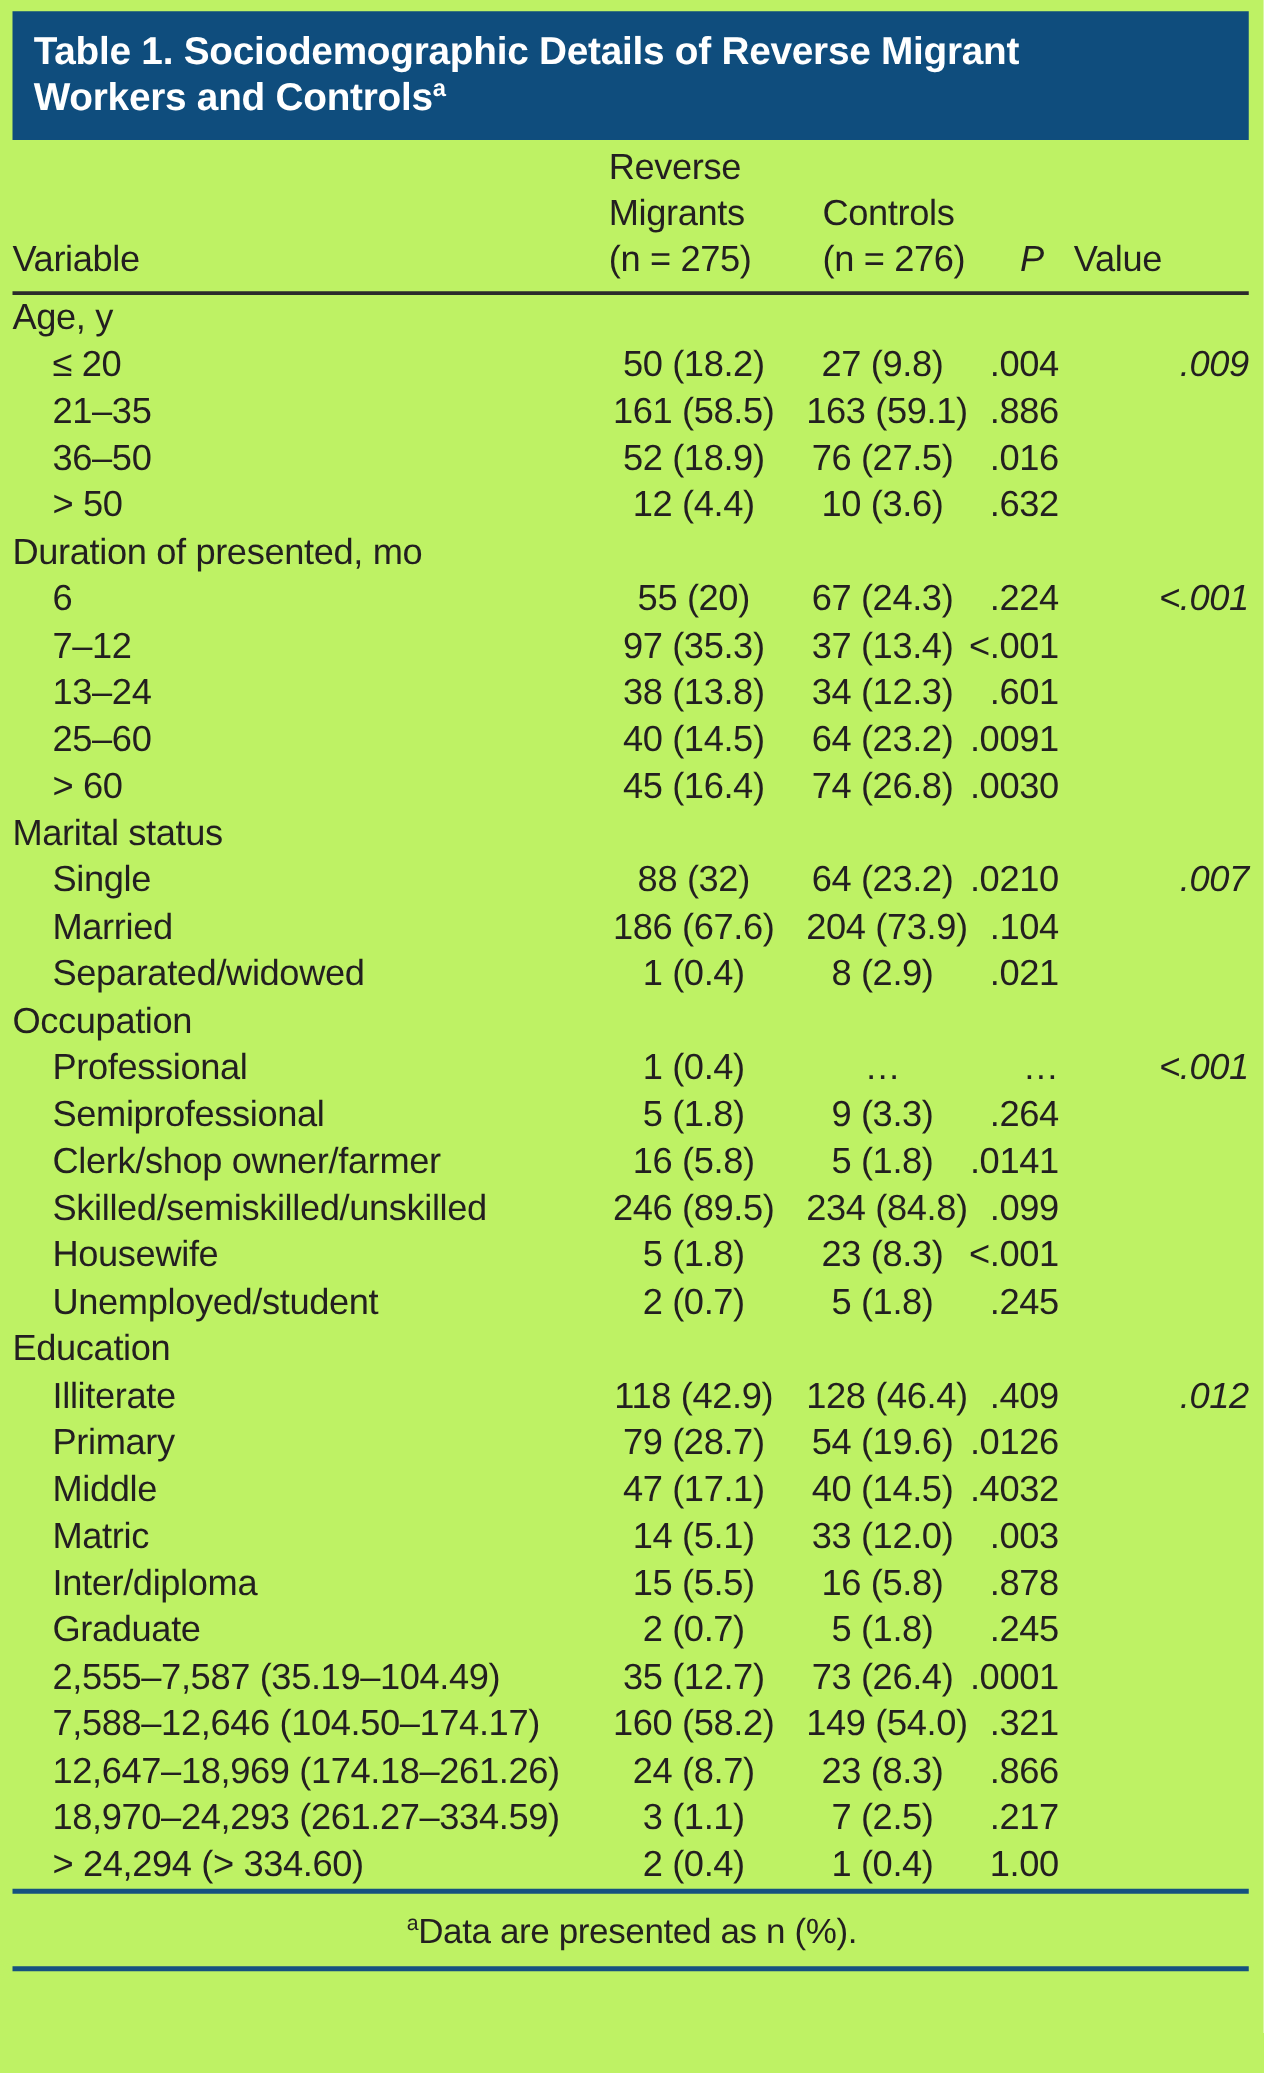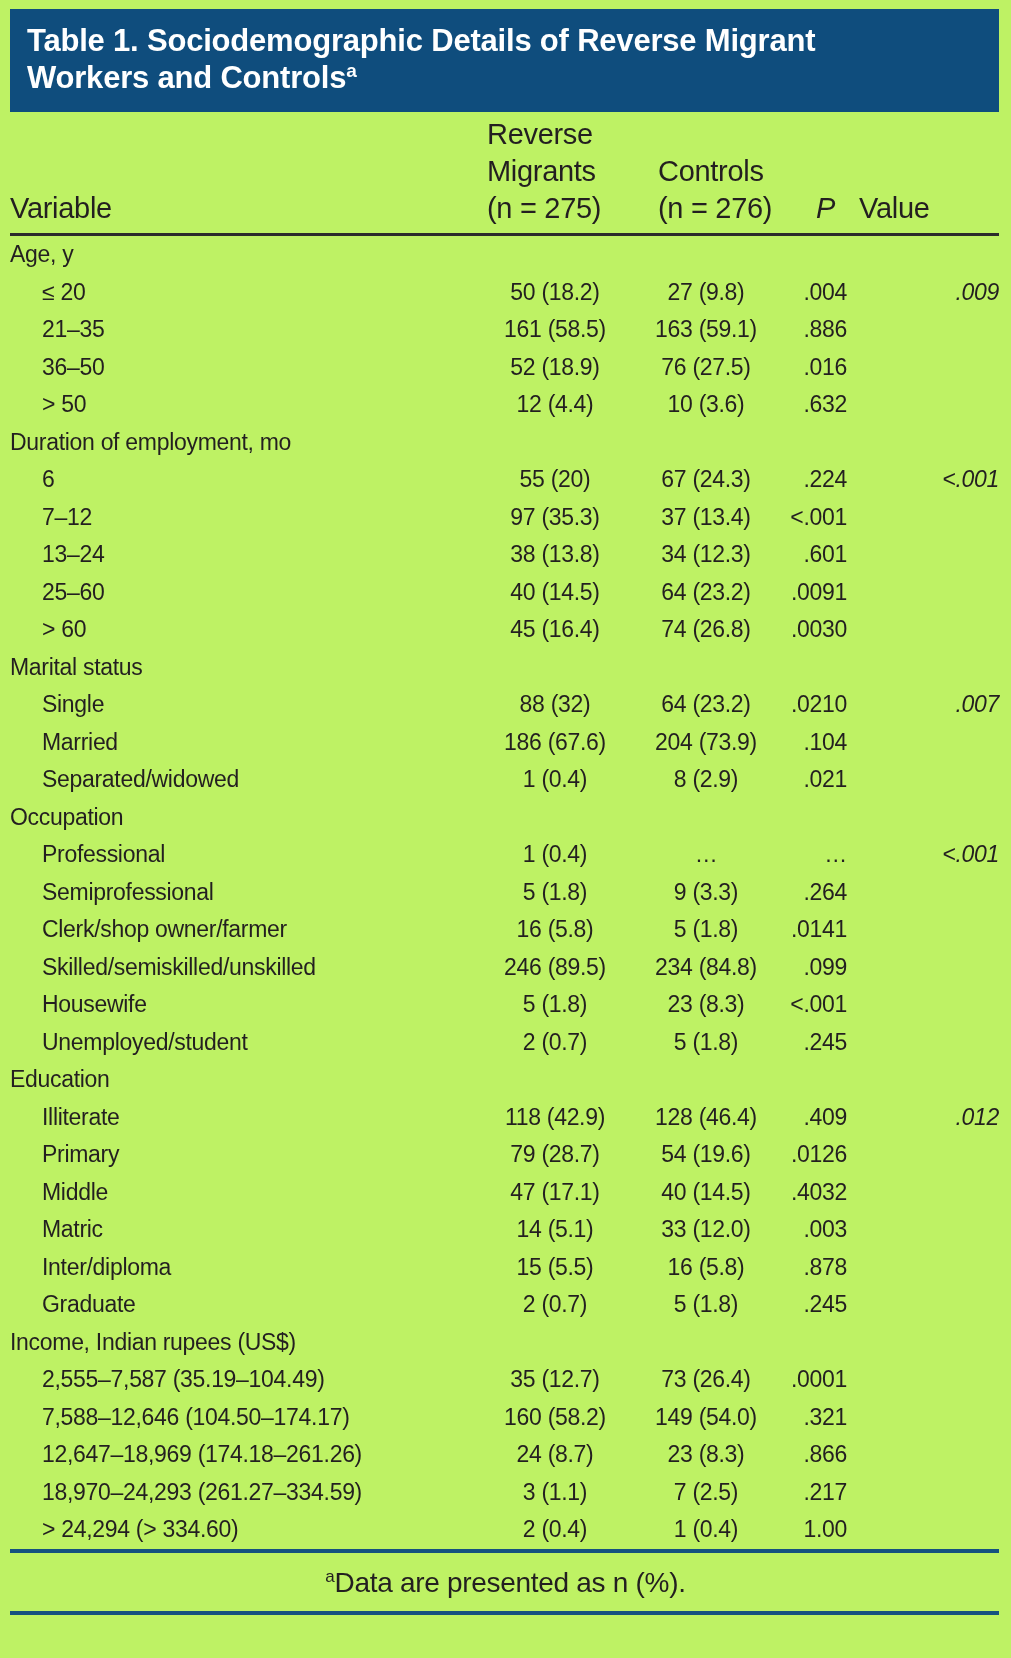--- a/index.html
+++ b/index.html
@@ -19,21 +19,21 @@
   }
   .title-bar sup{font-size:19px;line-height:0;}
   .col-headers{position:relative;height:121px;font-size:29px;line-height:37px;letter-spacing:-0.3px;}
   .hdr-variable{position:absolute;left:0;bottom:6px;}
   .hdr-rm{position:absolute;left:477px;top:4px;}
   .hdr-ctrl{position:absolute;left:648px;top:41px;}
   .hdr-p{position:absolute;left:806px;bottom:6px;}
   .p-it{font-style:italic;}
   .p-rest{margin-left:24px;}
   .rule-black{height:3px;background:#2b2b2b;}
-  table.data{table-layout:fixed;border-collapse:collapse;width:989px;font-size:23px;letter-spacing:-0.3px;}
+  table.data{table-layout:fixed;border-collapse:collapse;width:989px;font-size:29px;letter-spacing:-0.3px;}
   table.data td{height:37.5px;line-height:37.5px;white-space:nowrap;padding:0;overflow:visible;}
   td.c-var{text-align:left;}
   td.c-var.indent{padding-left:32px;}
   td.c-num{text-align:center;}
   td.c-p{text-align:right;}
   td.c-pg{text-align:right;padding-right:4px;font-style:italic;}
   .rule-blue{height:4px;background:var(--rule-blue,#15527f);}
   .footnote{padding:11px 0 10px 2px;font-size:28px;line-height:37px;letter-spacing:-0.3px;text-align:center;}
   .footnote sup{font-size:17px;vertical-align:super;line-height:0;}
 </style>
@@ -102,21 +102,21 @@
             <td class="c-pg"></td>
           </tr>
           <tr>
             <td class="c-var indent">&gt; 50</td>
             <td class="c-num">12 (4.4)</td>
             <td class="c-num">10 (3.6)</td>
             <td class="c-p">.632</td>
             <td class="c-pg"></td>
           </tr>
           <tr>
-            <td class="c-var">Duration of employment, mo</td>
+            <td class="c-var">Duration of presented, mo</td>
             <td class="c-num"></td>
             <td class="c-num"></td>
             <td class="c-p"></td>
             <td class="c-pg"></td>
           </tr>
           <tr>
             <td class="c-var indent">6</td>
             <td class="c-num">55 (20)</td>
             <td class="c-num">67 (24.3)</td>
             <td class="c-p">.224</td>
@@ -270,27 +270,20 @@
             <td class="c-pg"></td>
           </tr>
           <tr>
             <td class="c-var indent">Graduate</td>
             <td class="c-num">2 (0.7)</td>
             <td class="c-num">5 (1.8)</td>
             <td class="c-p">.245</td>
             <td class="c-pg"></td>
           </tr>
           <tr>
-            <td class="c-var">Income, Indian rupees (US$)</td>
-            <td class="c-num"></td>
-            <td class="c-num"></td>
-            <td class="c-p"></td>
-            <td class="c-pg"></td>
-          </tr>
-          <tr>
             <td class="c-var indent">2,555–7,587 (35.19–104.49)</td>
             <td class="c-num">35 (12.7)</td>
             <td class="c-num">73 (26.4)</td>
             <td class="c-p">.0001</td>
             <td class="c-pg"></td>
           </tr>
           <tr>
             <td class="c-var indent">7,588–12,646 (104.50–174.17)</td>
             <td class="c-num">160 (58.2)</td>
             <td class="c-num">149 (54.0)</td>

